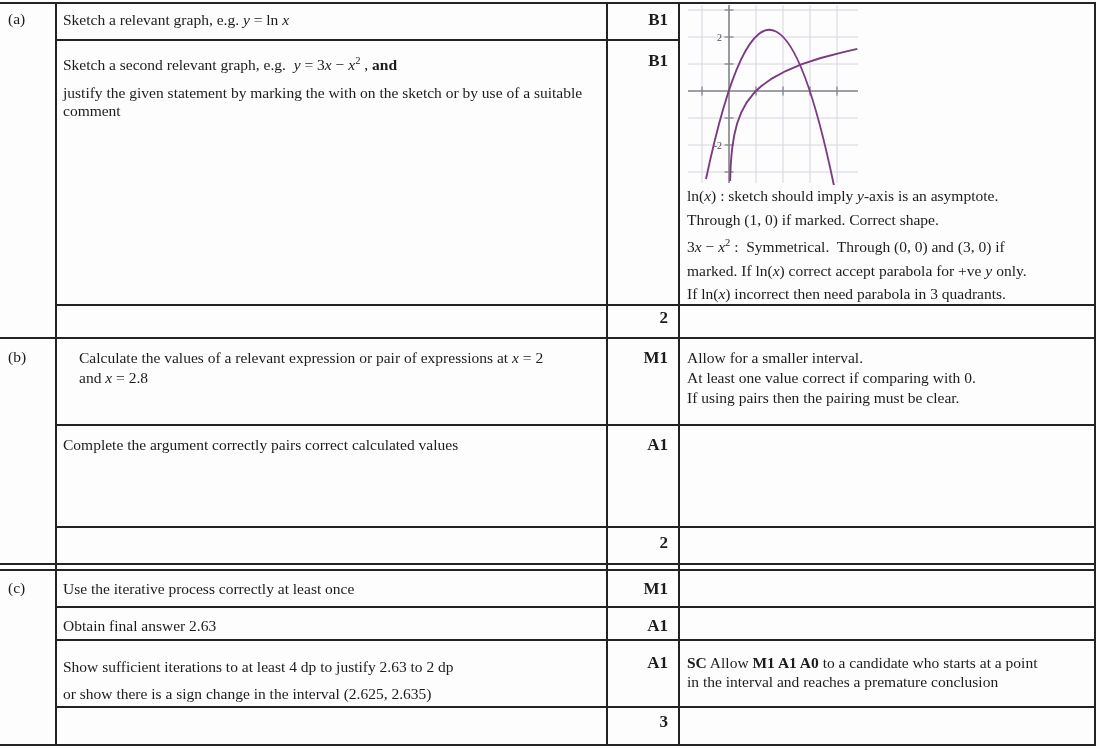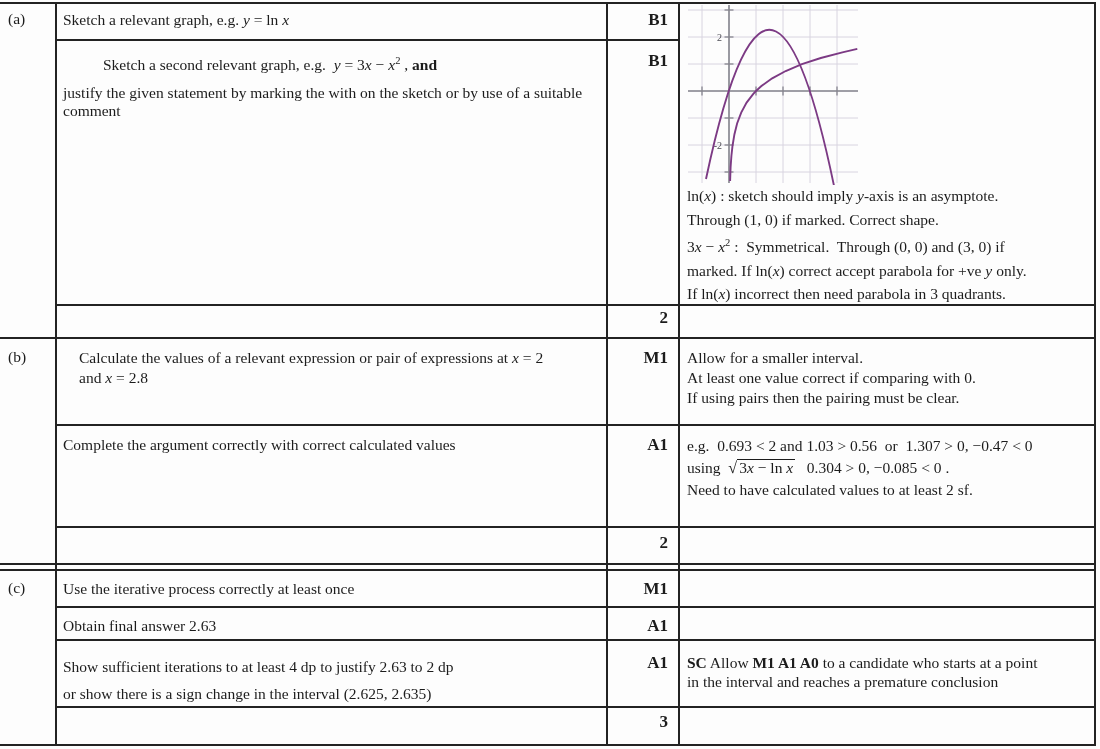--- a/index.html
+++ b/index.html
@@ -45,21 +45,21 @@
 
   <div class="vline" style="left:55px;top:2px;height:744px;"></div>
   <div class="vline" style="left:606px;top:2px;height:744px;"></div>
   <div class="vline" style="left:678px;top:2px;height:744px;"></div>
   <div class="vline" style="left:1094px;top:2px;height:744px;"></div>
 
   <div class="partlabel" style="top:10px;">(a)</div>
   <div class="cell" style="left:63px;top:10px;width:535px;">Sketch a relevant graph, e.g. <i>y</i> = ln <i>x</i></div>
   <div class="mark" style="top:10px;">B1</div>
 
-  <div class="cell" style="left:63px;top:51px;width:535px;margin-left:40px;">Sketch a second relevant graph, e.g.&nbsp; <i>y</i> = 3<i>x</i> − <i>x</i><sup>2</sup> , <b>and</b></div>
+  <div class="cell" style="left:63px;top:51px;width:535px;">Sketch a second relevant graph, e.g.&nbsp; <i>y</i> = 3<i>x</i> − <i>x</i><sup>2</sup> , <b>and</b></div>
   <div class="cell" style="left:63px;top:84px;width:532px;line-height:17.5px;">justify the given statement by marking the with on the sketch or by use of a suitable comment</div>
   <div class="mark" style="top:51px;">B1</div>
 
   <svg width="170" height="180" style="position:absolute;left:688px;top:5px;" viewBox="0 0 170 180">
     <g stroke="#d8d4e0" stroke-width="1">
       <line x1="14" y1="0" x2="14" y2="178"></line>
         <line x1="41" y1="0" x2="41" y2="178"></line>
       <line x1="68" y1="0" x2="68" y2="178"></line>
         <line x1="95" y1="0" x2="95" y2="178"></line>
       <line x1="122" y1="0" x2="122" y2="178"></line>
@@ -96,23 +96,22 @@
   </svg>
 
   <div class="comment" style="top:184px;line-height:23.5px;">ln(<i>x</i>) : sketch should imply <i>y</i>-axis is an asymptote.<br>Through (1, 0) if marked. Correct shape.<br>3<i>x</i> − <i>x</i><sup>2</sup> :&nbsp; Symmetrical.&nbsp; Through (0, 0) and (3, 0) if<br>marked. If ln(<i>x</i>) correct accept parabola for +ve <i>y</i> only.<br>If ln(<i>x</i>) incorrect then need parabola in 3 quadrants.</div>
   <div class="mark" style="top:308px;">2</div>
 
   <div class="partlabel" style="top:348px;">(b)</div>
   <div class="cell" style="left:79px;top:348px;width:535px;">Calculate the values of a relevant expression or pair of expressions at <i>x</i> = 2<br>and <i>x</i> = 2.8</div>
   <div class="mark" style="top:348px;">M1</div>
   <div class="comment" style="top:348px;line-height:20.2px;">Allow for a smaller interval.<br>At least one value correct if comparing with 0.<br>If using pairs then the pairing must be clear.</div>
 
-  <div class="cell" style="left:63px;top:435px;width:535px;">Complete the argument correctly with correct calculated values</div>
+  <div class="cell" style="left:63px;top:435px;width:535px;">Complete the argument correctly pairs correct calculated values</div>
   <div class="mark" style="top:435px;">A1</div>
-  <div class="comment" style="top:435px;line-height:22px;">e.g.&nbsp; 0.693 &lt; 2 and 1.03 &gt; 0.56&nbsp; or&nbsp; 1.307 &gt; 0, −0.47 &lt; 0<br>using&nbsp; <span class="rad">√</span><span class="ovl">3<i>x</i> − ln <i>x</i></span>&nbsp;&nbsp; 0.304 &gt; 0, −0.085 &lt; 0 .<br>Need to have calculated values to at least 2 sf.</div>
   <div class="mark" style="top:533px;">2</div>
 
   <div class="partlabel" style="top:579px;">(c)</div>
   <div class="cell" style="left:63px;top:579px;width:535px;">Use the iterative process correctly at least once</div>
   <div class="mark" style="top:579px;">M1</div>
 
   <div class="cell" style="left:63px;top:616px;width:535px;">Obtain final answer 2.63</div>
   <div class="mark" style="top:616px;">A1</div>
 
   <div class="cell" style="left:63px;top:653px;width:535px;line-height:27px;">Show sufficient iterations to at least 4 dp to justify 2.63 to 2 dp<br>or show there is a sign change in the interval (2.625, 2.635)</div>

